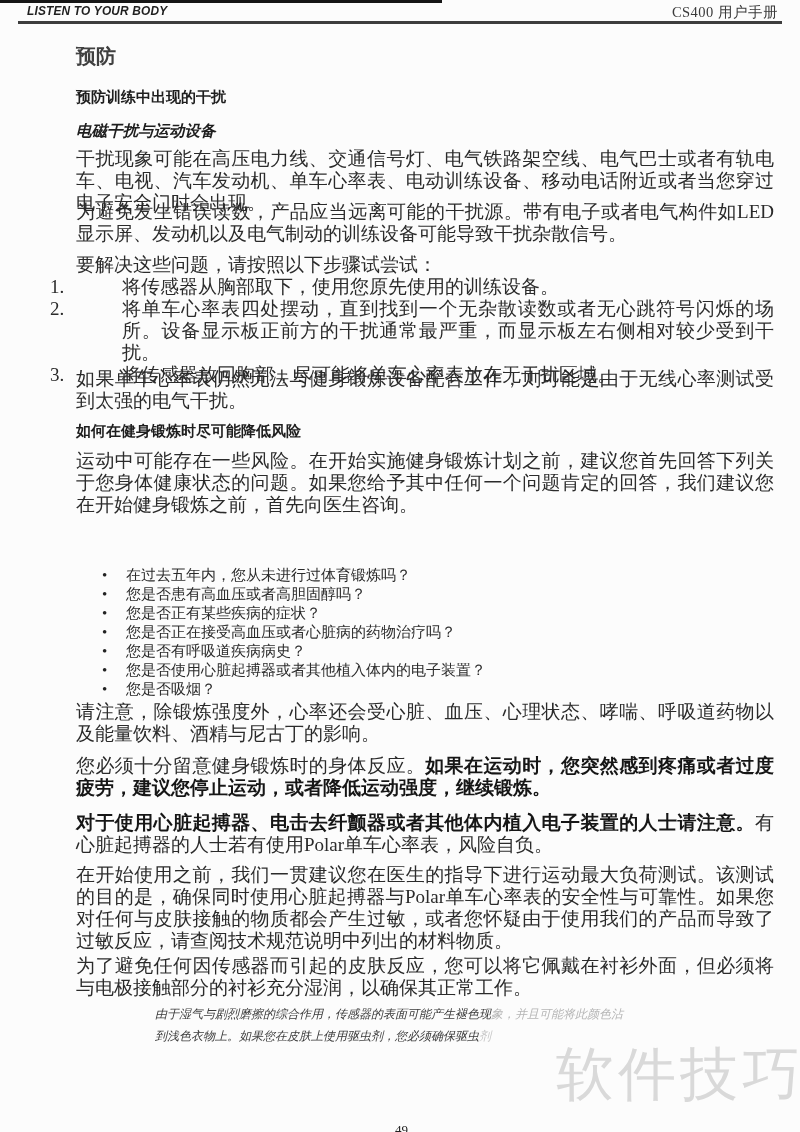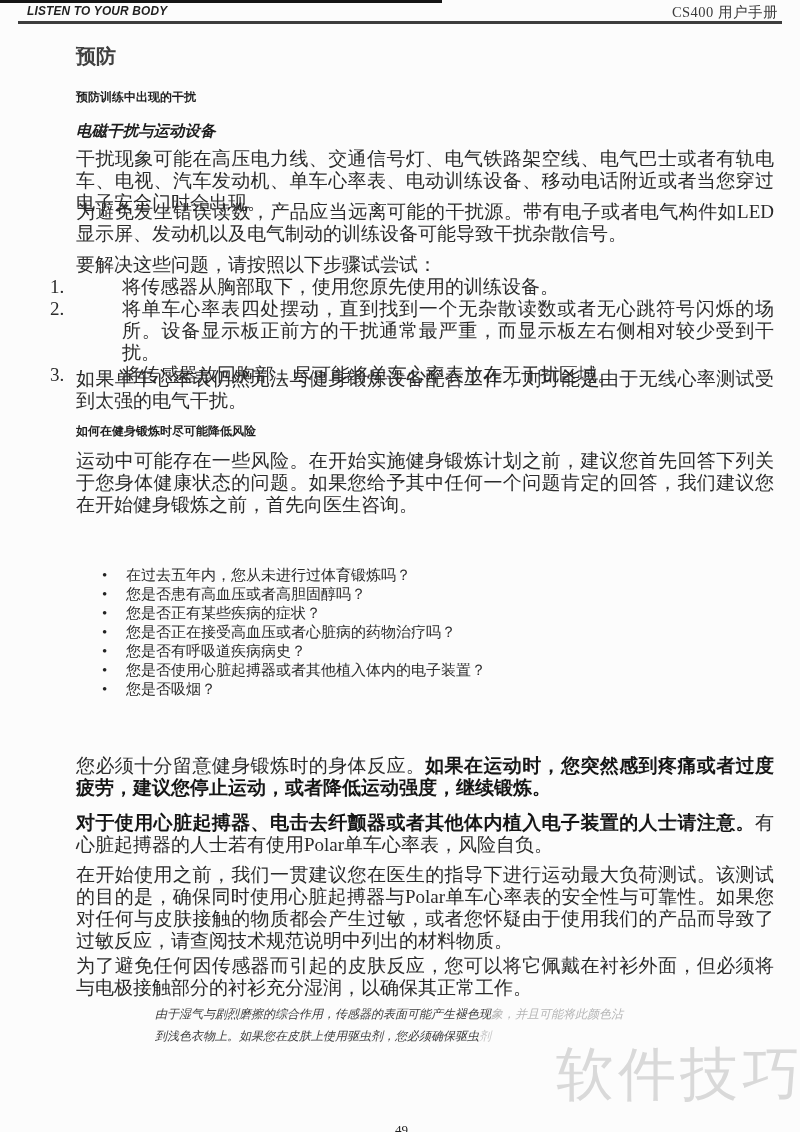--- a/index.html
+++ b/index.html
@@ -7,21 +7,21 @@
   .page{position:relative;width:800px;height:1132px;background:#fcfcfc;overflow:hidden;
         font-family:"Liberation Serif","DejaVu Serif",serif;color:#2b2b2b;}
   .scan-bar{position:absolute;left:0;top:0;width:442px;height:3px;background:#161616;}
   .hdr-left{position:absolute;left:27px;top:4px;font-family:"Liberation Sans","DejaVu Sans",sans-serif;
         font-weight:bold;font-style:italic;font-size:12.5px;letter-spacing:.2px;color:#1f1f1f;
         transform:scaleX(.95);transform-origin:left;}
   .hdr-right{position:absolute;right:22px;top:3px;font-size:14.5px;color:#3a3a3a;letter-spacing:.5px;}
   .rule{position:absolute;left:18px;top:21px;width:764px;height:3px;background:#3d3d3d;}
   .blk{position:absolute;left:76px;width:698px;font-size:19px;line-height:22px;text-align:justify;}
   .h1{font-size:20px;font-weight:bold;line-height:24px;color:#404040;}
-  .h2{font-size:12px;font-weight:bold;color:#1e1e1e;}
+  .h2{font-size:15px;font-weight:bold;color:#1e1e1e;}
   .h3{font-size:15.5px;font-weight:bold;font-style:italic;color:#1e1e1e;}
   .steps .intro{margin:0;}
   .step{position:relative;padding-left:46px;}
   .step .num{position:absolute;left:-26px;top:0;width:40px;}
   .bullets{line-height:19px;font-size:15px;}
   .q{position:relative;padding-left:50px;}
   .q::before{content:"\2022";position:absolute;left:26px;top:0;font-size:15px;color:#222;}
   b{color:#161616;}
   .note{position:absolute;left:155px;font-style:italic;font-size:12px;line-height:22px;color:#3a3a3a;}
   .faded{color:#b5b5b5;}
@@ -76,20 +76,21 @@
   <div class="blk bullets" style="top:522px;margin-top:44px;">
     <div class="q">在过去五年内，您从未进行过体育锻炼吗？</div>
     <div class="q">您是否患有高血压或者高胆固醇吗？</div>
     <div class="q">您是否正有某些疾病的症状？</div>
     <div class="q">您是否正在接受高血压或者心脏病的药物治疗吗？</div>
     <div class="q">您是否有呼吸道疾病病史？</div>
     <div class="q">您是否使用心脏起搏器或者其他植入体内的电子装置？</div>
     <div class="q">您是否吸烟？</div>
   </div>
 
+  <div class="blk" style="top:701px;">请注意，除锻炼强度外，心率还会受心脏、血压、心理状态、哮喘、呼吸道药物以及能量饮料、酒精与尼古丁的影响。</div>
 
   <div class="blk" style="top:755px;"><span>您必须十分留意健身锻炼时的身体反应。</span><b>如果在运动时，您突然感到疼痛或者过度疲劳，建议您停止运动，或者降低运动强度，继续锻炼。</b></div>
 
   <div class="blk" style="top:812px;"><b>对于使用心脏起搏器、电击去纤颤器或者其他体内植入电子装置的人士请注意。</b><span>有心脏起搏器的人士若有使用Polar单车心率表，风险自负。</span></div>
 
   <div class="blk" style="top:864px;">在开始使用之前，我们一贯建议您在医生的指导下进行运动最大负荷测试。该测试的目的是，确保同时使用心脏起搏器与Polar单车心率表的安全性与可靠性。如果您对任何与皮肤接触的物质都会产生过敏，或者您怀疑由于使用我们的产品而导致了过敏反应，请查阅技术规范说明中列出的材料物质。</div>
 
   <div class="blk" style="top:955px;">为了避免任何因传感器而引起的皮肤反应，您可以将它佩戴在衬衫外面，但必须将与电极接触部分的衬衫充分湿润，以确保其正常工作。</div>
 
   <div class="note" style="top:1003px;">

